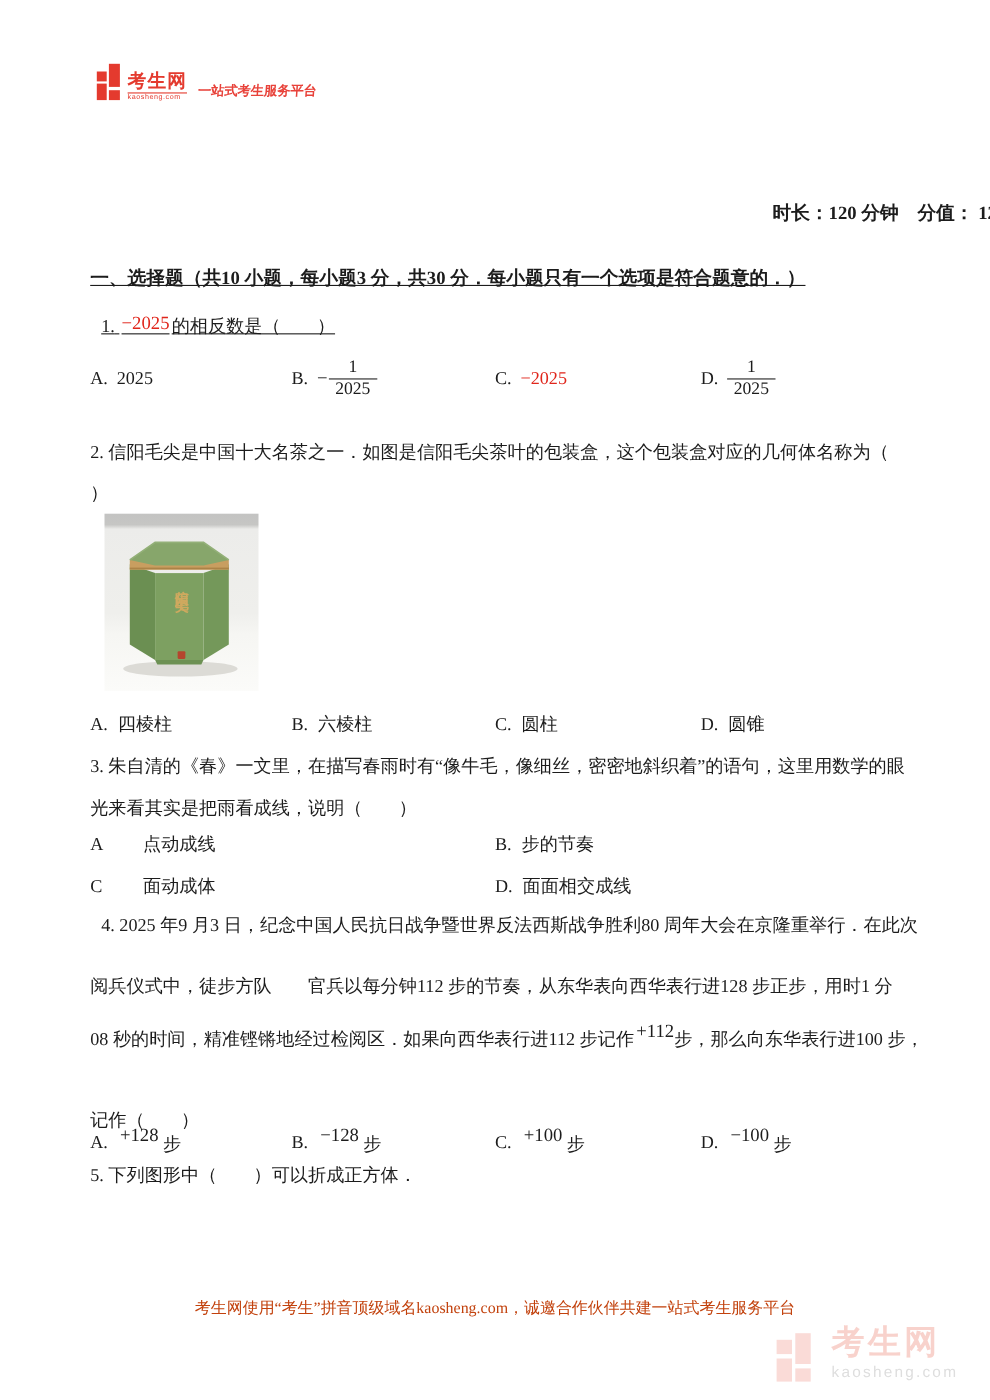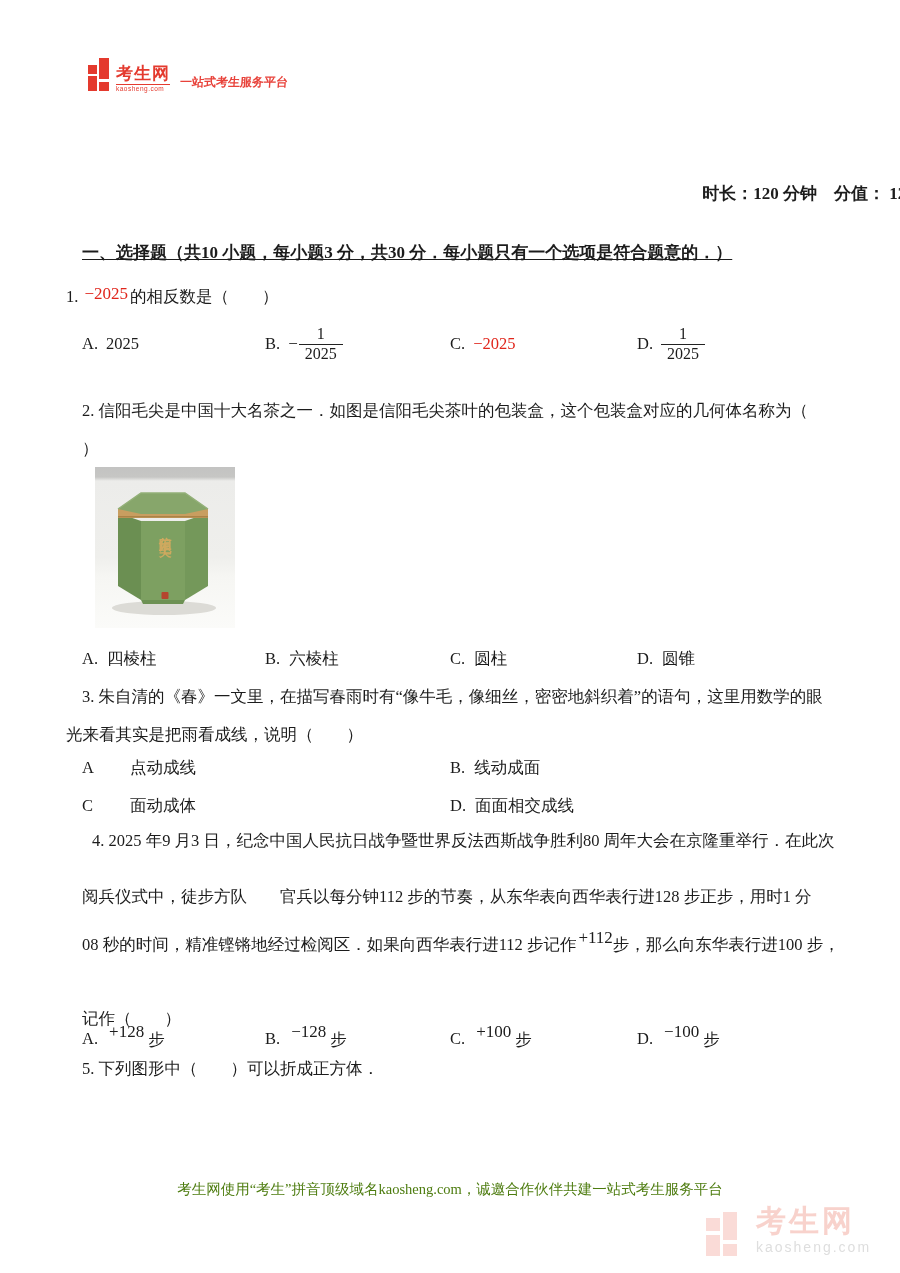--- a/index.html
+++ b/index.html
@@ -58,21 +58,21 @@
   
   .photo{left:95px;top:467px;width:140px;height:161px;
     background:linear-gradient(180deg,#c3c3c2 0px,#c6c6c4 10px,#ececea 14px,#efefec 90px,#f6f6f3 110px,#fbfbf9 161px);}
   .photo svg{position:absolute;left:0;top:0;}
   .boxlabel{position:absolute;left:50%;top:60px;transform:translateX(-50%);
     writing-mode:vertical-rl;text-orientation:upright;
     color:#cfa95f;font-size:12.5px;letter-spacing:2.5px;font-weight:bold;line-height:1;}
   .seal{position:absolute;left:50%;top:125px;transform:translateX(-50%);width:7px;height:7px;background:#b5452e;border-radius:1px;}
 
   
-  .footer{left:0;top:1180px;width:100%;text-align:center;font-size:14.5px;color:#4d7c0f;}
+  .footer{left:0;top:1180px;width:100%;text-align:center;font-size:14.5px;color:#c2410c;}
 
   
   .wm{left:706px;top:1206px;display:flex;align-items:flex-start;}
   .wm-mark{position:relative;width:44px;height:46px;flex:0 0 44px;margin-top:6px;}
   .wm-mark i{position:absolute;background:#fadbd7;}
   .wm1{left:0;top:6px;width:14px;height:13px;}
   .wm2{left:0;top:23px;width:14px;height:21px;}
   .wm3{left:17px;top:0;width:14px;height:28px;}
   .wm4{left:17px;top:32px;width:14px;height:12px;}
   .wm-textcol{margin-left:6px;line-height:1;}
@@ -94,21 +94,21 @@
     <span class="logo-textcol">
       <span class="logo-name" style="display:block">考生网</span>
       <span class="logo-domain" style="display:block">kaosheng.com</span>
     </span>
     <span class="logo-tagline">一站式考生服务平台</span>
   </div>
 
   <div class="abs subtitle">时长：120 分钟　分值： 120 分</div>
   <div class="abs section">一、选择题（共10 小题，每小题3 分，共30 分．每小题只有一个选项是符合题意的．）</div>
 
-  <div class="abs stem" style="left:66px;top:286px;">
+  <div class="abs stem" style="left:92px;top:286px;text-decoration:underline;">
     <span>1.</span>
     <span class="rednum">−2025</span><span>的相反数是（　　）</span>
   </div>
   <div class="abs optrow" style="top:316px;">
     <span class="opt o1">
       <span class="lab">A.</span>
       <span>2025</span>
     </span>
     <span class="opt o2">
       <span class="lab">B.</span>
@@ -163,29 +163,29 @@
       <span class="lab">C.</span>
       <span>圆柱</span>
     </span>
     <span class="opt-s o4">
       <span class="lab">D.</span>
       <span>圆锥</span>
     </span>
   </div>
 
   <div class="abs stem" style="left:82px;top:686px;">3. 朱自清的《春》一文里，在描写春雨时有“像牛毛，像细丝，密密地斜织着”的语句，这里用数学的眼</div>
-  <div class="abs stem" style="left:66px;top:724px;">光来看其实是把雨看成线，说明（　　）</div>
+  <div class="abs stem" style="left:82px;top:724px;">光来看其实是把雨看成线，说明（　　）</div>
   <div class="abs optrow-s" style="top:757px;">
     <span class="opt-s o1">
       <span class="lab-wide">A</span>
       <span>点动成线</span>
     </span>
     <span class="opt-s o3">
       <span class="lab">B.</span>
-      <span>线动成面</span>
+      <span>步的节奏</span>
     </span>
   </div>
   <div class="abs optrow-s" style="top:795px;">
     <span class="opt-s o1">
       <span class="lab-wide">C</span>
       <span>面动成体</span>
     </span>
     <span class="opt-s o3">
       <span class="lab">D.</span>
       <span>面面相交成线</span>

